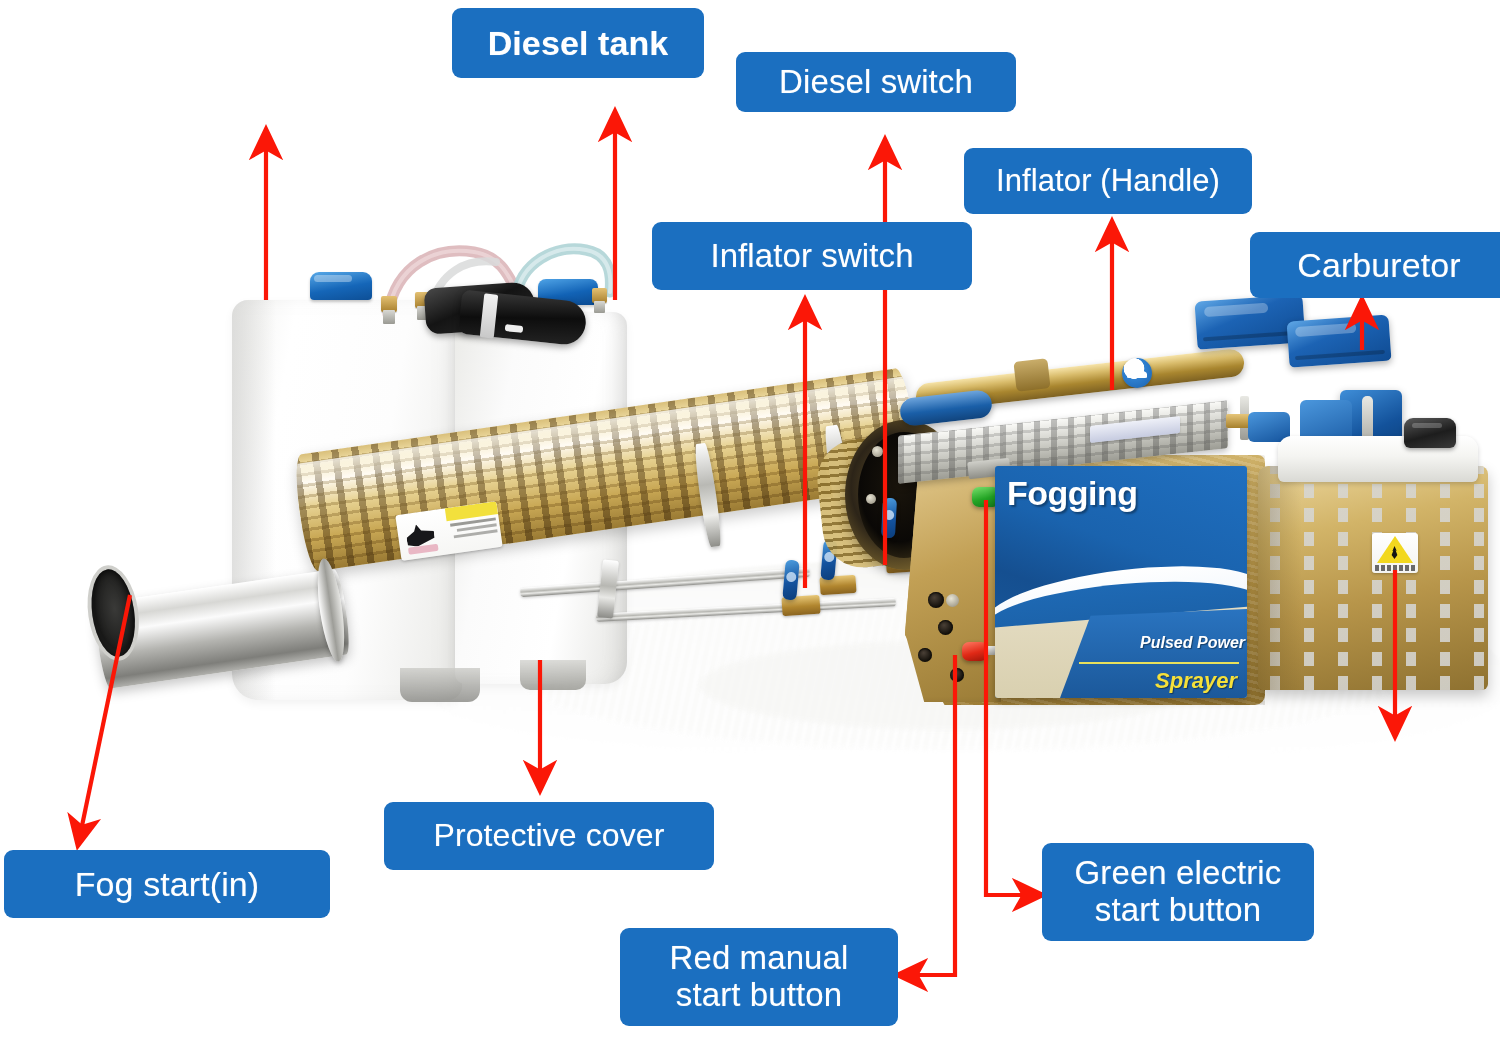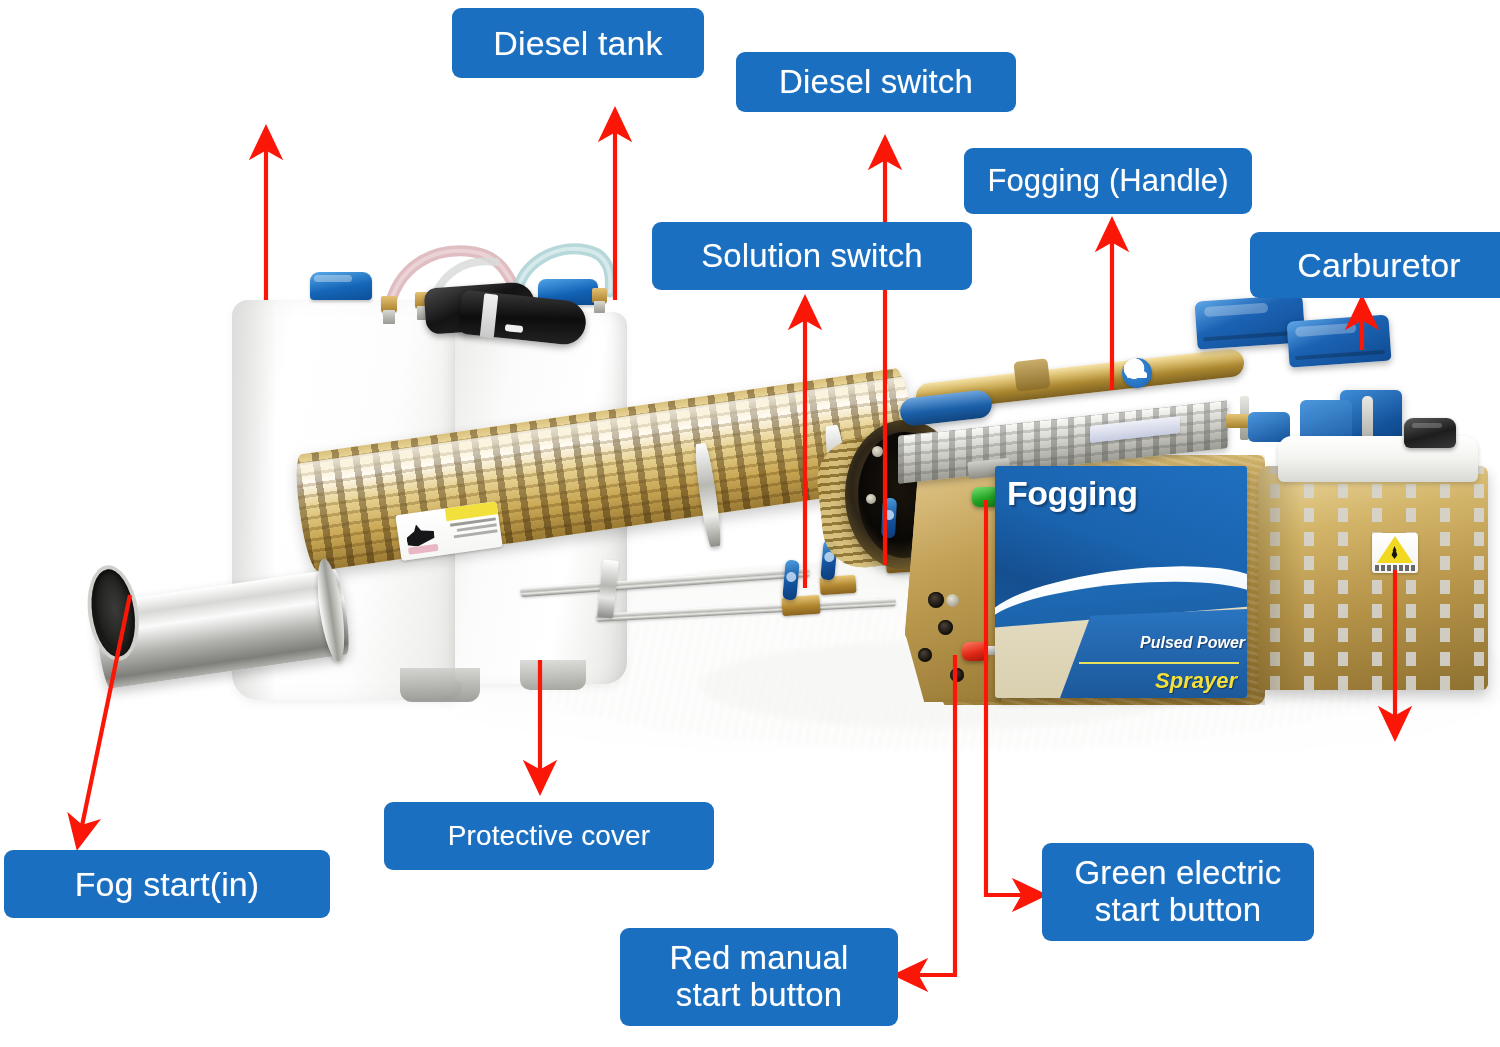--- a/index.html
+++ b/index.html
@@ -606,33 +606,33 @@
         <path d="M1395,570 L1395,736"></path>
 
         <path d="M986,500 L986,895 L1042,895"></path>
 
         <path d="M955,655 L955,975 L898,975"></path>
       </g>
     </svg>
   </div>
 
 
-  <div class="label" style="left:452px;top:8px;width:252px;height:70px;font-size:34px;">Diesel tank</div>
+  <div class="label" style="left:452px;top:8px;width:252px;height:70px;font-size:34px;font-weight:bold;">Diesel tank</div>
 
   <div class="label" style="left:736px;top:52px;width:280px;height:60px;font-size:33px;">Diesel switch</div>
 
-  <div class="label" style="left:964px;top:148px;width:288px;height:66px;font-size:31px;">Fogging (Handle)</div>
-
-  <div class="label" style="left:652px;top:222px;width:320px;height:68px;font-size:33px;">Solution switch</div>
+  <div class="label" style="left:964px;top:148px;width:288px;height:66px;font-size:31px;">Inflator (Handle)</div>
+
+  <div class="label" style="left:652px;top:222px;width:320px;height:68px;font-size:33px;">Inflator switch</div>
 
   <div class="label" style="left:1250px;top:232px;width:258px;height:66px;font-size:34px;">Carburetor</div>
 
   <div class="label" style="left:4px;top:850px;width:326px;height:68px;font-size:34px;">Fog start(in)</div>
 
-  <div class="label" style="left:384px;top:802px;width:330px;height:68px;font-size:28px;">Protective cover</div>
+  <div class="label" style="left:384px;top:802px;width:330px;height:68px;font-size:32px;">Protective cover</div>
 
 
   <div class="label" style="left:1042px;top:843px;width:272px;height:98px;font-size:33px;">Green electric
 start button</div>
 
   <div class="label" style="left:620px;top:928px;width:278px;height:98px;font-size:33px;">Red manual
 start button</div>
 
 </div>
 

